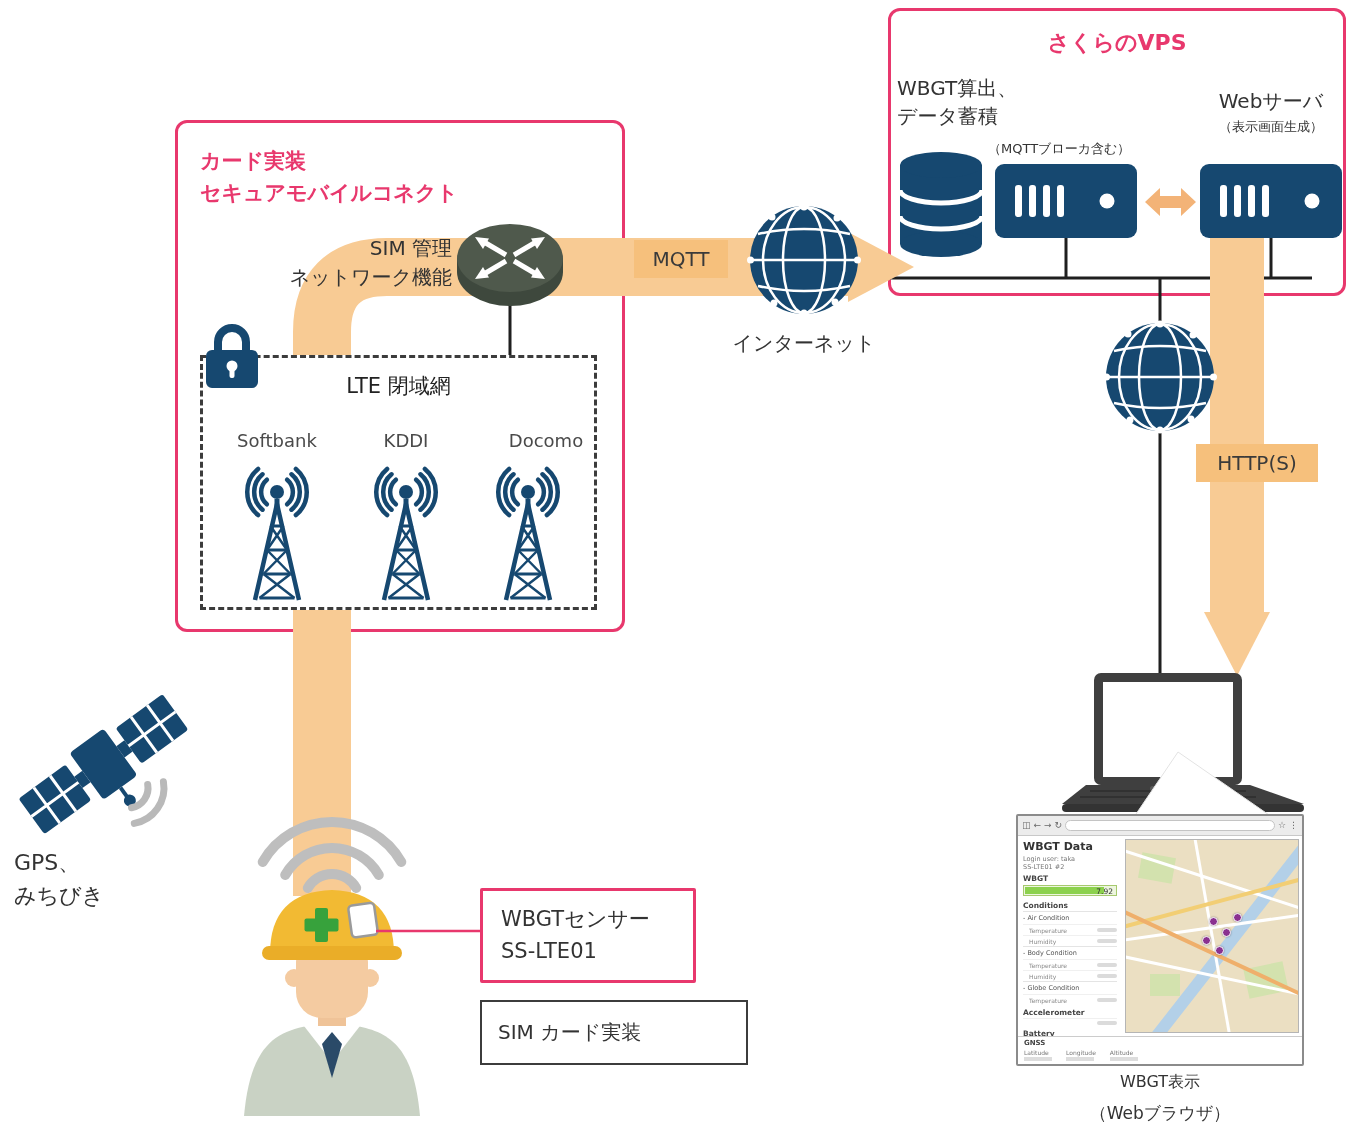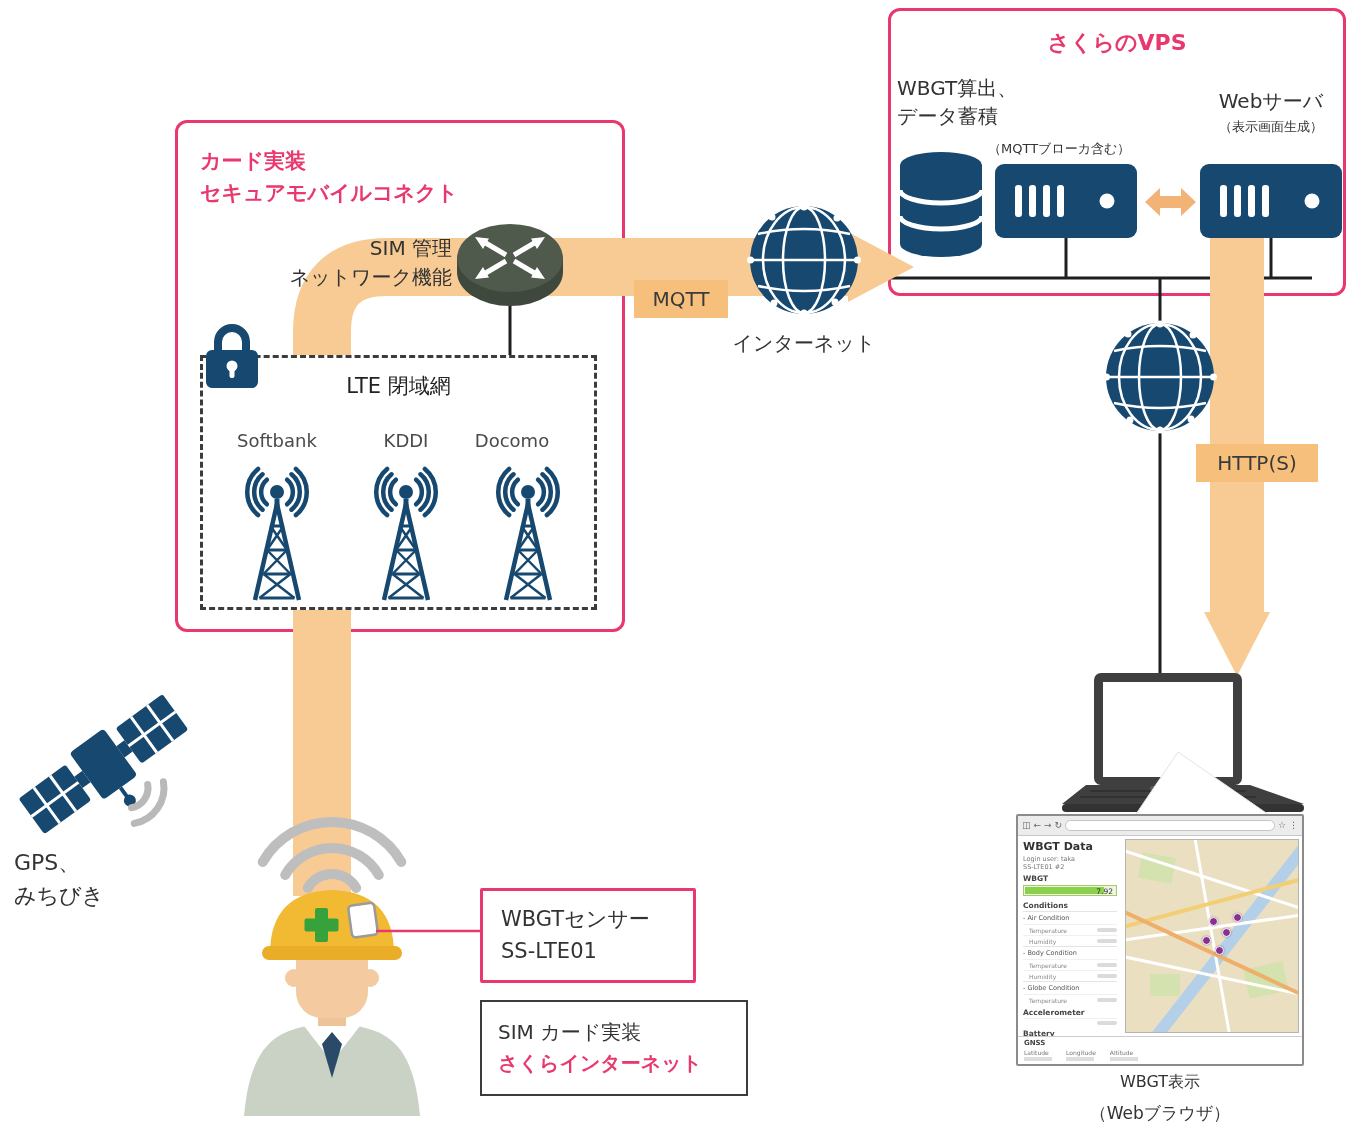--- a/index.html
+++ b/index.html
@@ -227,33 +227,32 @@
 <div class="abs z5 lbl" style="left:1200px;top:88px;width:142px;text-align:center;">Webサーバ</div>
 <div class="abs z5 small-note" style="left:1200px;top:118px;width:142px;text-align:center;">（表示画面生成）</div>
 
 <div class="abs z5 pink-text pre" style="left:200px;top:146px;font-size:21px;line-height:1.5;">カード実装
 セキュアモバイルコネクト</div>
 <div class="abs z5 lbl pre" style="left:238px;top:234px;width:214px;text-align:right;line-height:1.45;">SIM 管理
 ネットワーク機能</div>
 <div class="abs z5" style="left:200px;top:372px;width:397px;text-align:center;font-size:21px;color:#222;">LTE 閉域網</div>
 <div class="abs z5 carrier" style="left:207px;top:430px;">Softbank</div>
 <div class="abs z5 carrier" style="left:336px;top:430px;">KDDI</div>
-<div class="abs z5 carrier" style="left:442px;top:430px;">Docomo</div>
-
-<div class="abs z5 flow-label" style="left:634px;top:240px;width:94px;height:38px;margin-top:40px;">MQTT</div>
+<div class="abs z5 carrier" style="left:476px;top:430px;">Docomo</div>
+
+<div class="abs z5 flow-label" style="left:634px;top:240px;width:94px;height:38px;">MQTT</div>
 <div class="abs z5 lbl" style="left:723px;top:330px;width:162px;text-align:center;">インターネット</div>
 <div class="abs z5 flow-label" style="left:1196px;top:444px;width:122px;height:38px;">HTTP(S)</div>
 
 <div class="abs z5 pre" style="left:14px;top:846px;font-size:22px;line-height:1.5;">GPS、
 みちびき</div>
 <div class="abs z5 callout-box pre" style="left:480px;top:888px;width:216px;">WBGTセンサー
 SS-LTE01</div>
 <div class="abs z5 sim-box" style="left:480px;top:1000px;width:268px;">
   <div>SIM カード実装</div>
-  <div class="pink-text">さくらインターネット</div>
 </div>
 
 <div class="abs z5" style="left:1040px;top:1072px;width:240px;text-align:center;font-size:16px;">WBGT表示</div>
 <div class="abs z5" style="left:1040px;top:1102px;width:240px;text-align:center;font-size:17px;">（Webブラウザ）</div>
 
 <div class="abs z5 browser" style="left:1016px;top:814px;width:288px;height:252px;">
   <div class="b-toolbar">
     <span class="b-ic">◫</span>
     <span class="b-ic">←</span>
     <span class="b-ic">→</span>

